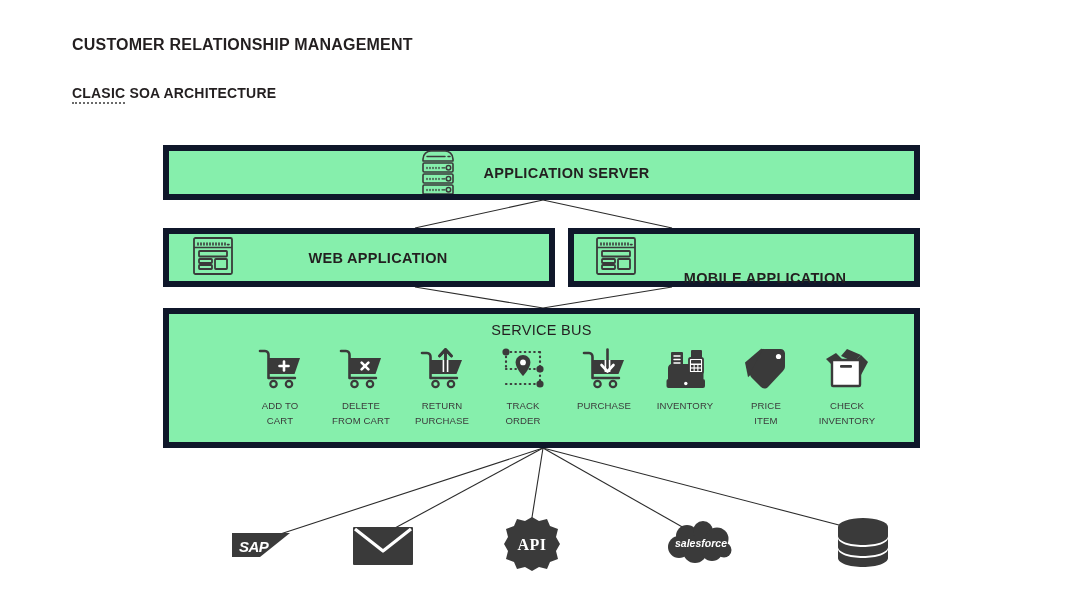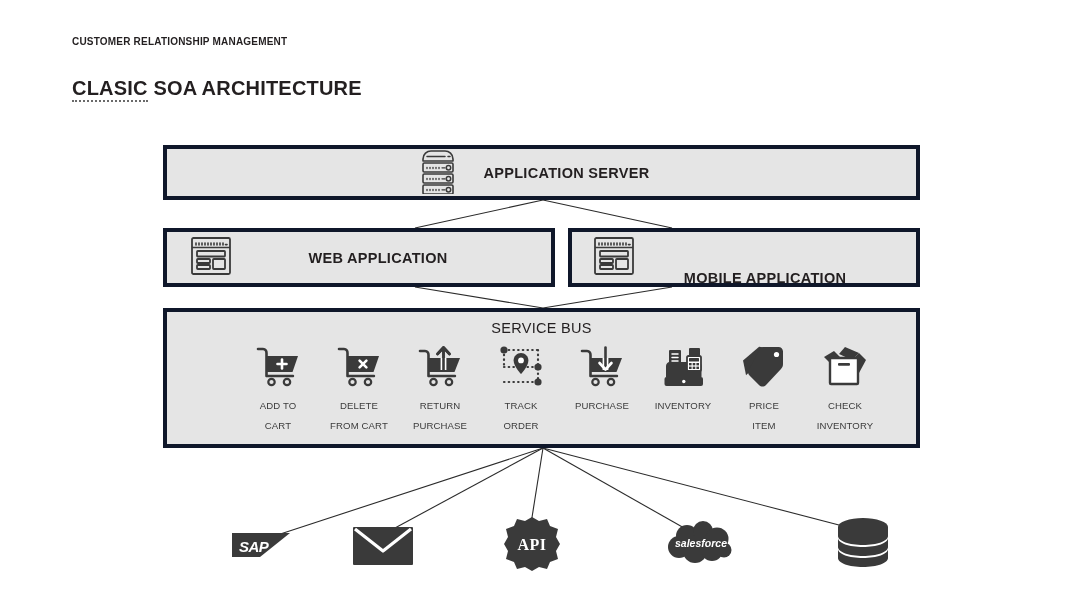--- a/index.html
+++ b/index.html
@@ -26,47 +26,47 @@
   .title {
     position: absolute;
     font-weight: bold;
     letter-spacing: 0.2px;
     color: #231f20;
     white-space: nowrap;
   }
   #title-main {
     left: 72px;
     top: 36px;
-    font-size: 10px;
+    font-size: 16px;
   }
   #title-sub {
     left: 72px;
-    top: 77px;
-    font-size: 20px;
+    top: 85px;
+    font-size: 14px;
   }
   .misspelled {
     border-bottom: 2px dotted #6a6a6a;
     padding-bottom: 1px;
   }
 
   
   #connectors {
     position: absolute;
     left: 0;
     top: 0;
     width: 1080px;
     height: 608px;
     pointer-events: none;
   }
 
   
   .panel {
     position: absolute;
-    border: 4px solid #0f172a;
-    background: #e5e5e5;
+    border: 6px solid #0f172a;
+    background: #86efac;
     box-sizing: border-box;
   }
   #box-app-server {
     left: 163px;
     top: 145px;
     width: 757px;
     height: 55px;
     display: flex;
     align-items: center;
     justify-content: center;
@@ -153,21 +153,21 @@
   }
   .service-icon {
     height: 46px;
     display: flex;
     align-items: flex-end;
     justify-content: center;
   }
   .service-label {
     margin-top: 8px;
     font-size: 9.6px;
-    line-height: 20px;
+    line-height: 15px;
     text-align: center;
     color: #3b3b3b;
     letter-spacing: 0.1px;
     white-space: pre-line;
     font-stretch: condensed;
   }
 
   
   #backends {
     position: absolute;

